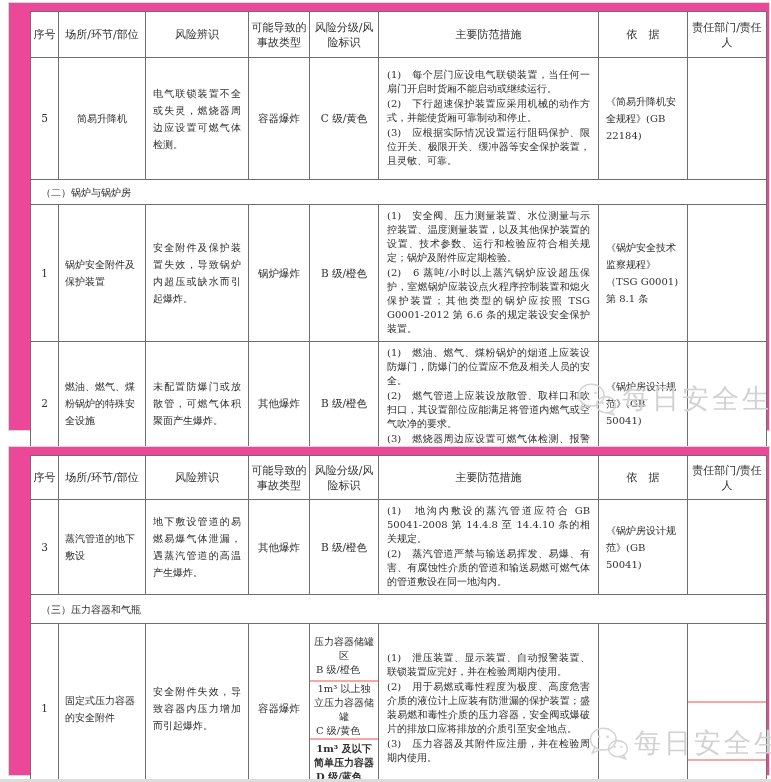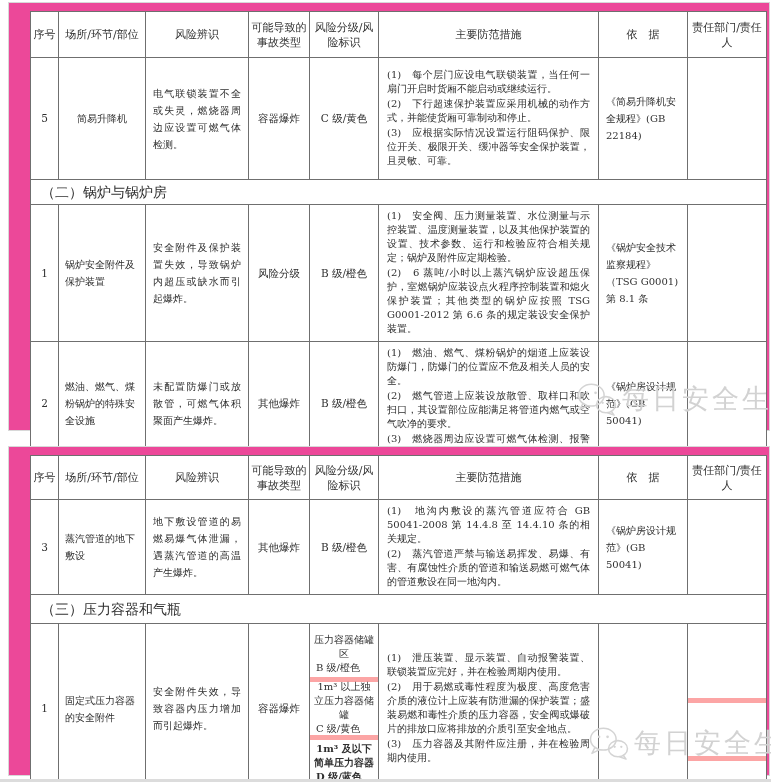--- a/index.html
+++ b/index.html
@@ -35,26 +35,26 @@
     line-height:15px;padding:2px;
   }
   td.c{font-size:10.5px;text-align:center;line-height:15px;padding:2px;}
   td.place{font-size:10px;text-align:left;line-height:17px;padding:4px 6px;}
   td.place.tc{text-align:center;}
   td.risk-cell{font-size:10px;text-align:justify;line-height:17px;padding:4px 7px;}
   td.m{font-size:10px;text-align:justify;line-height:14px;padding:4px 8px;vertical-align:middle;}
   td.m p{margin:0 0 1px 0;}
   td.b{font-size:10px;text-align:left;line-height:17px;padding:4px 7px;}
   tr.section td{
-    font-size:14px;text-align:left;padding:2px 0 2px 10px;line-height:15px;
+    font-size:10px;text-align:left;padding:2px 0 2px 10px;line-height:15px;
   }
   td.sub{padding:0;}
   .substack{display:flex;flex-direction:column;height:100%;}
   .subcell{
-    border-bottom:5px solid #fca5a5;
+    border-bottom:2px solid #fca5a5;
     display:flex;flex-direction:column;justify-content:center;
     font-size:10px;line-height:14px;text-align:center;
     padding:2px 3px;box-sizing:border-box;
   }
   .subcell:last-child{border-bottom:none;font-weight:bold;}
   .subcell .lvl{text-align:left;padding-left:3px;}
   .watermark{
     position:absolute;display:flex;align-items:center;gap:4px;
     color:#d2d2d2;pointer-events:none;z-index:5;
   }
@@ -111,21 +111,21 @@
         <td class="b">《简易升降机安全规程》(GB 22184)</td>
         <td class="c"></td>
       </tr>
       <tr class="section" style="height:25px">
         <td colspan="8">（二）锅炉与锅炉房</td>
       </tr>
       <tr style="height:127px">
         <td class="c">1</td>
         <td class="place">锅炉安全附件及保护装置</td>
         <td class="risk-cell">安全附件及保护装置失效，导致锅炉内超压或缺水而引起爆炸。</td>
-        <td class="c">风险分级</td>
+        <td class="c">锅炉爆炸</td>
         <td class="c">B 级/橙色</td>
         <td class="m">
           <p>(1)　安全阀、压力测量装置、水位测量与示控装置、温度测量装置，以及其他保护装置的设置、技术参数、运行和检验应符合相关规定；锅炉及附件应定期检验。</p>
           <p>(2)　6 蒸吨/小时以上蒸汽锅炉应设超压保护，室燃锅炉应装设点火程序控制装置和熄火保护装置；其他类型的锅炉应按照 TSG G0001-2012 第 6.6 条的规定装设安全保护装置。</p>
         </td>
         <td class="b">《锅炉安全技术监察规程》（TSG G0001) 第 8.1 条</td>
         <td class="c"></td>
       </tr>
       <tr style="height:97px">
         <td class="c">2</td>

